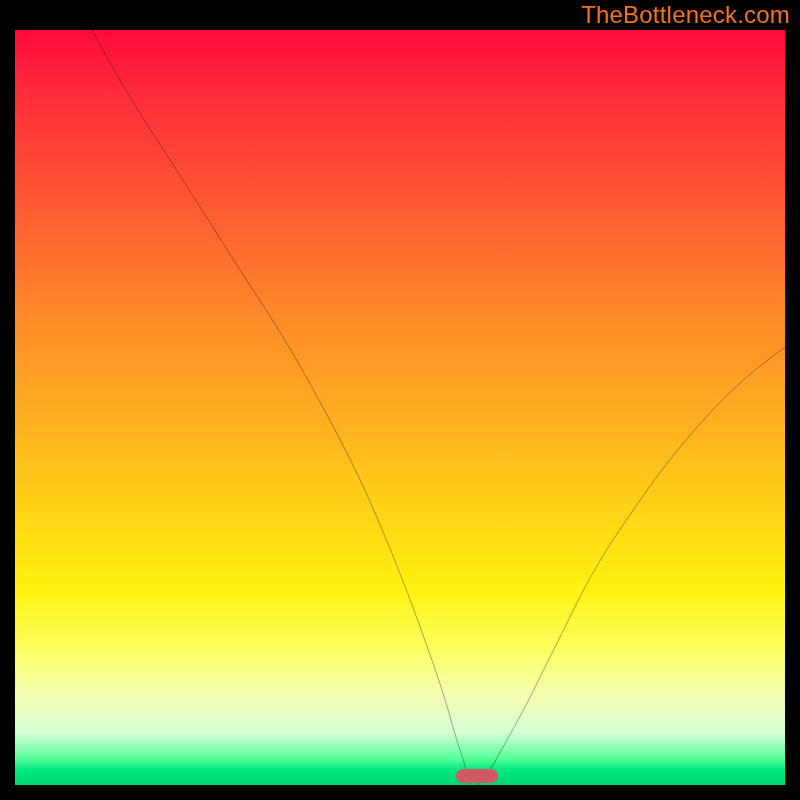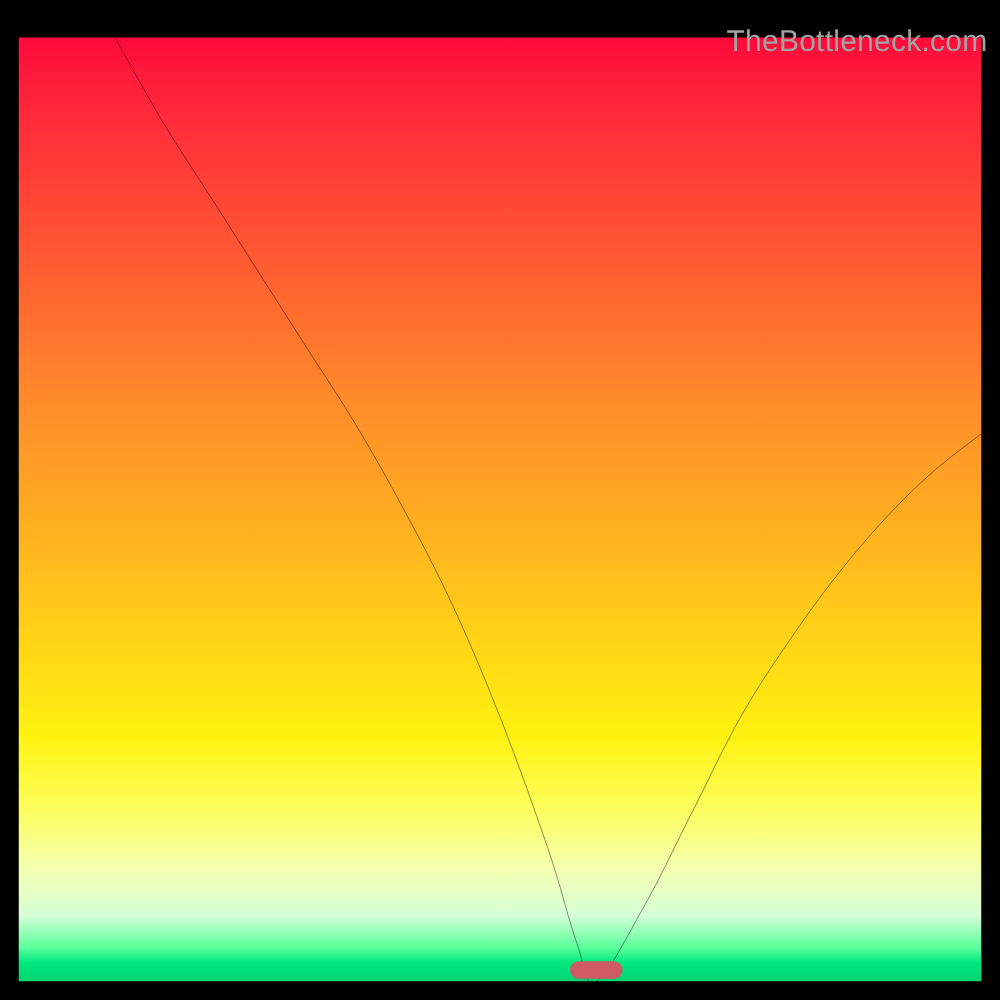--- a/index.html
+++ b/index.html
@@ -12,23 +12,23 @@
     font-family: Arial, Helvetica, sans-serif;
   }
   .frame {
     position: relative;
     width: 800px;
     height: 800px;
     background: #000;
   }
   .watermark {
     position: absolute;
-    top: 20px;
+    top: 1px;
     right: 10px;
-    color: #a3a3a3;
+    color: #f97316;
     font-size: 24px;
     font-weight: 500;
     letter-spacing: 0.2px;
     z-index: 4;
   }
   .plot-area {
     position: absolute;
     left: 15px;
     top: 30px;
     width: 770px;

